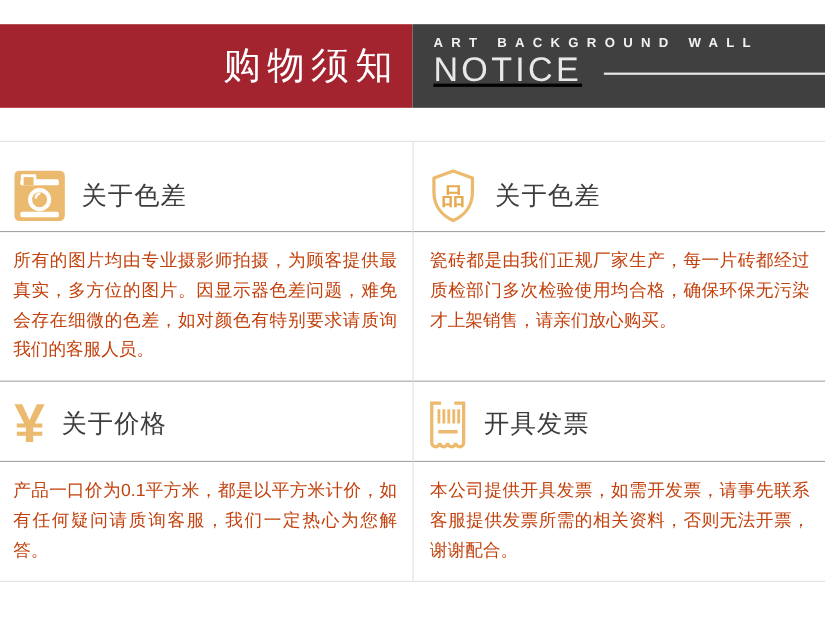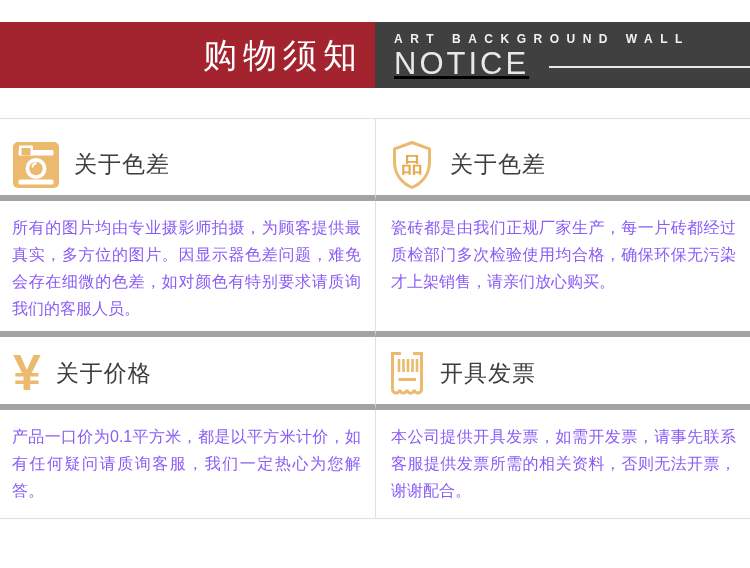--- a/index.html
+++ b/index.html
@@ -3,21 +3,21 @@
 <meta charset="utf-8">
 <style>
   html,body { margin:0; padding:0; }
   body {
     width:750px; height:568px; background:#ffffff;
     font-family:"Liberation Sans", sans-serif;
     -webkit-font-smoothing:antialiased;
   }
 
   
-  .header { margin-top:22px; height:66px; display:flex; }
+  .header { margin-top:22px; height:76px; display:flex; }
   .header-left {
     width:375px; background:#a3242f; box-sizing:border-box;
     display:flex; align-items:center; justify-content:flex-end;
     padding-right:12px;
   }
   .header-title {
     color:#ffffff; font-size:34px; font-weight:500; letter-spacing:6px;
     line-height:1;
   }
   .header-right {
@@ -42,38 +42,38 @@
   .notice {
     margin-top:30px;
     display:grid;
     grid-template-columns:375px 375px;
     grid-template-rows:82px 136px 73px 108px;
     border-top:1px solid #e2e0dd;
     border-bottom:1px solid #e2e0dd;
   }
   .cell { box-sizing:border-box; }
   .cell.right { border-left:1px solid #e2e0dd; }
-  .cell.hr { border-bottom:6px solid #a3a3a3; }
+  .cell.hr { border-bottom:1px solid #a3a3a3; }
 
   .head-cell { display:flex; align-items:center; padding-left:13px; }
   .head-cell.tall { padding-top:22px; padding-bottom:6px; }
   .head-cell.short { padding-top:10px; padding-bottom:4px; }
   .section-title {
     font-size:23px; color:#3d3d3d; margin-left:15px; letter-spacing:1px;
     line-height:1.2;
   }
   .icon-box { display:flex; align-items:center; justify-content:center; }
   .yuan {
     font-size:50px; font-weight:bold; color:#ecba6e; line-height:0.95;
     display:inline-block;
   }
 
   .body-cell {
     padding:13px 14px 0 12px;
-    font-size:16px; line-height:27px; color:#8b5cf6;
+    font-size:16px; line-height:27px; color:#c2410c;
     text-align:justify;
   }
   .body-cell.right { padding-left:15px; }
 </style>
 </head>
 <body>
 
 <div class="header">
   <div class="header-left">
     <span class="header-title">购物须知</span>

